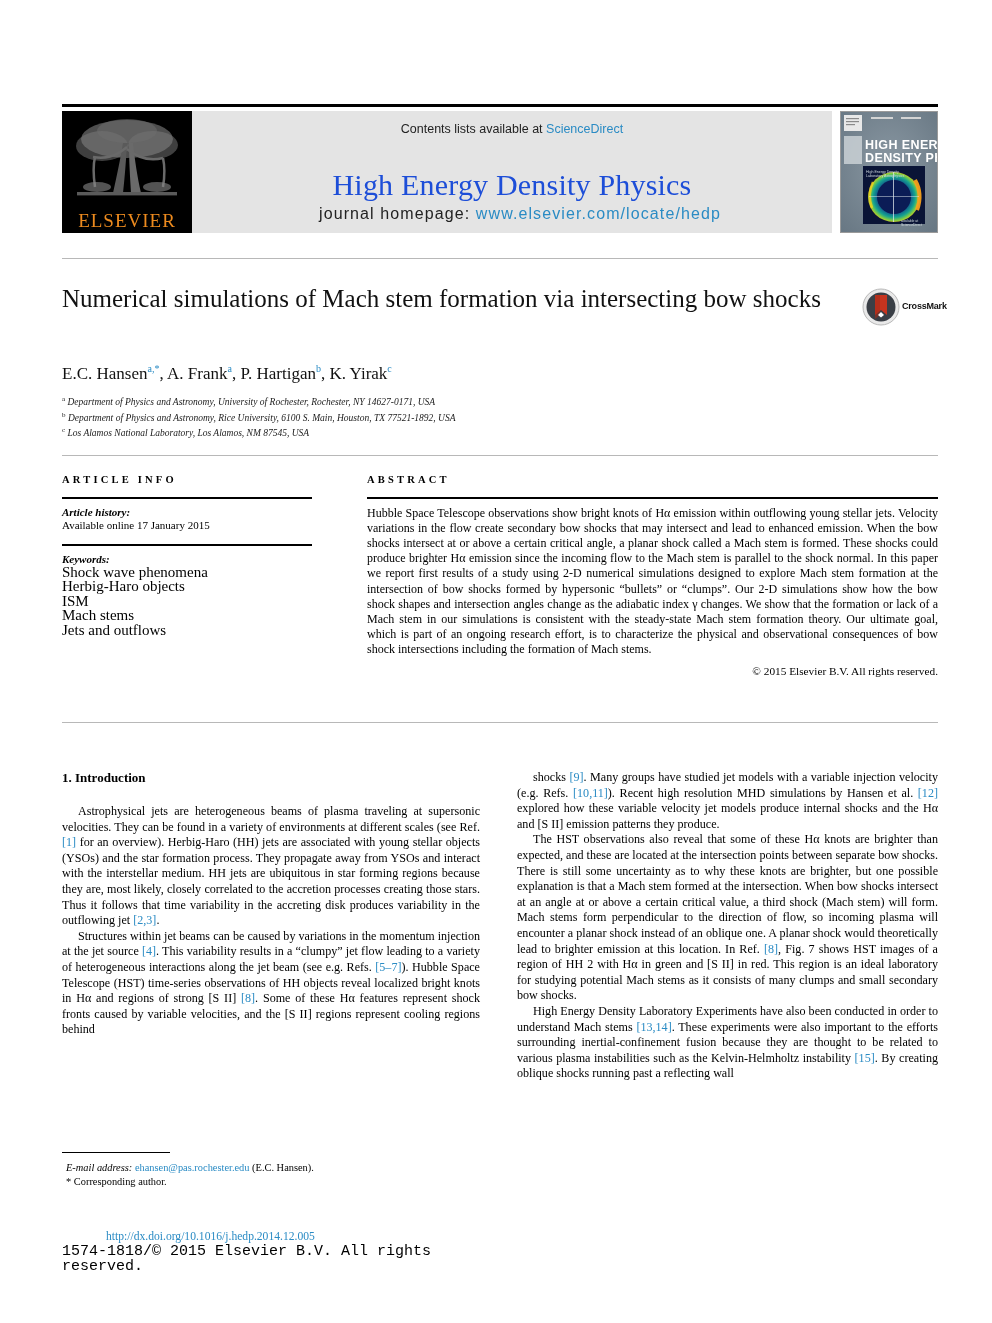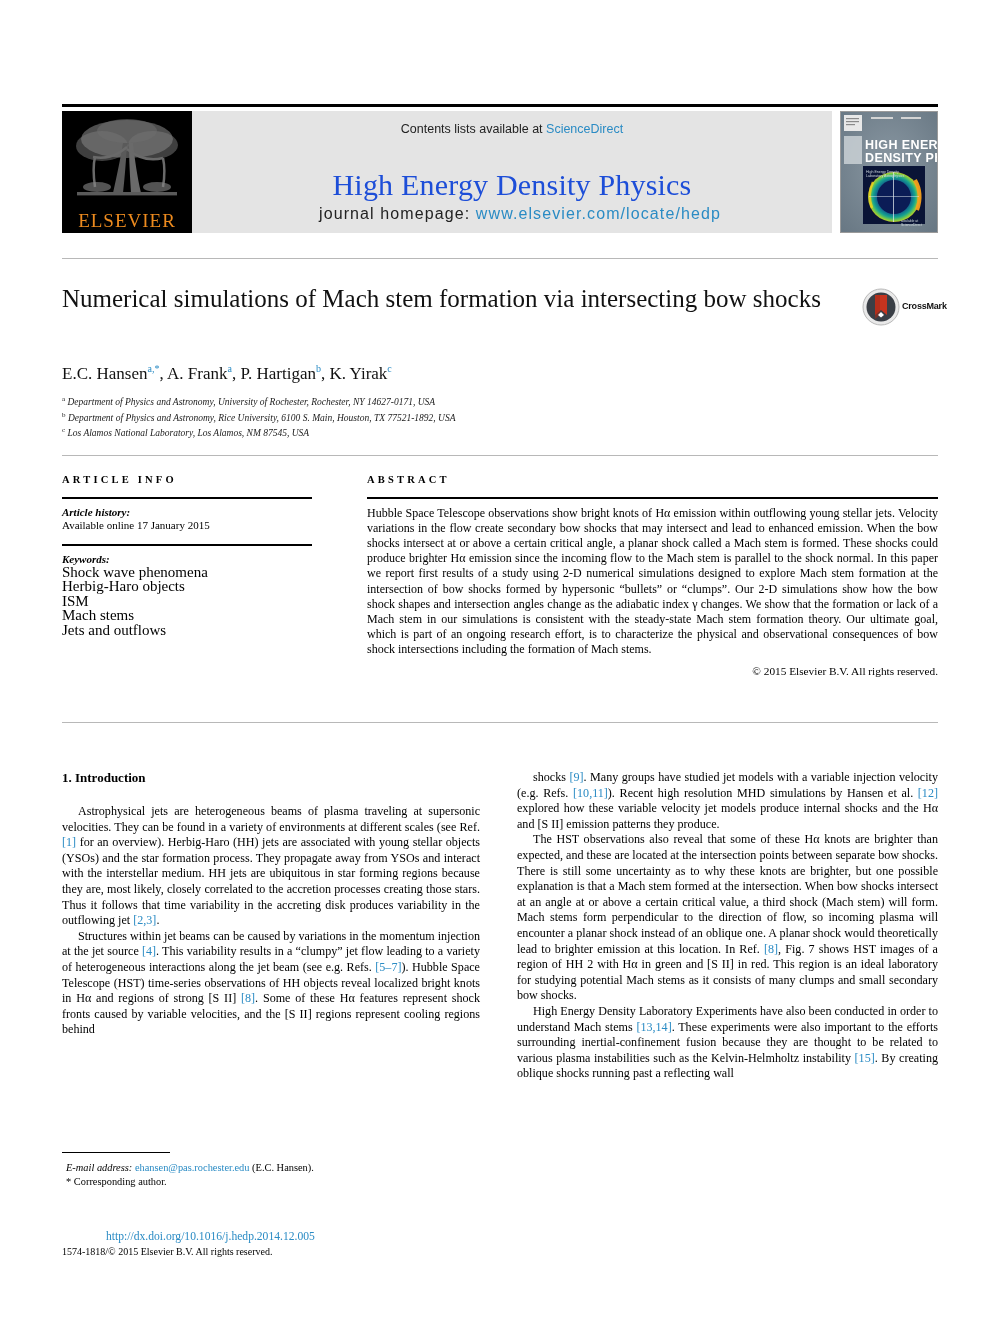--- a/index.html
+++ b/index.html
@@ -290,22 +290,22 @@
     width: 440px;
   }
   .doi-link {
     font-family: "Liberation Serif", serif;
     font-size: 11.6px;
     color: #2a8bc4;
     line-height: 15px;
     padding-left: 44px;
   }
   .issn-line {
-    font-family: Liberation Serif, serif;
-    font-size: 10px;
+    font-family: Liberation Mono, monospace;
+    font-size: 15px;
     line-height: 15px;
     color: #000;
   }
 </style>
 </head>
 <body>
 
 <div class="page">
 
 

